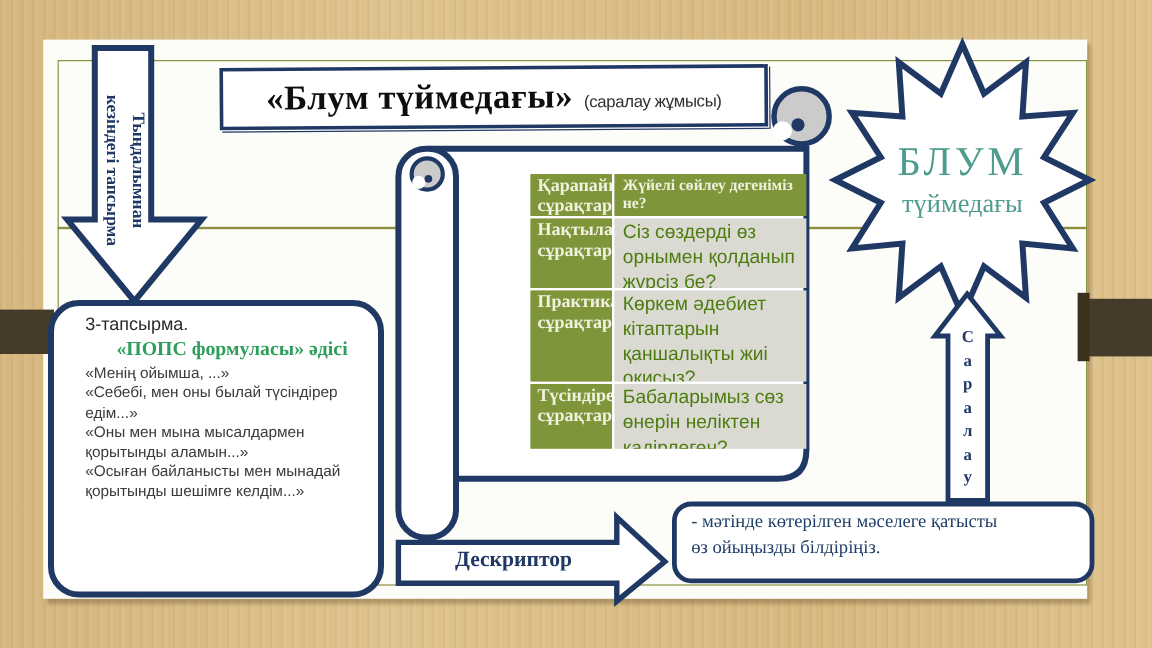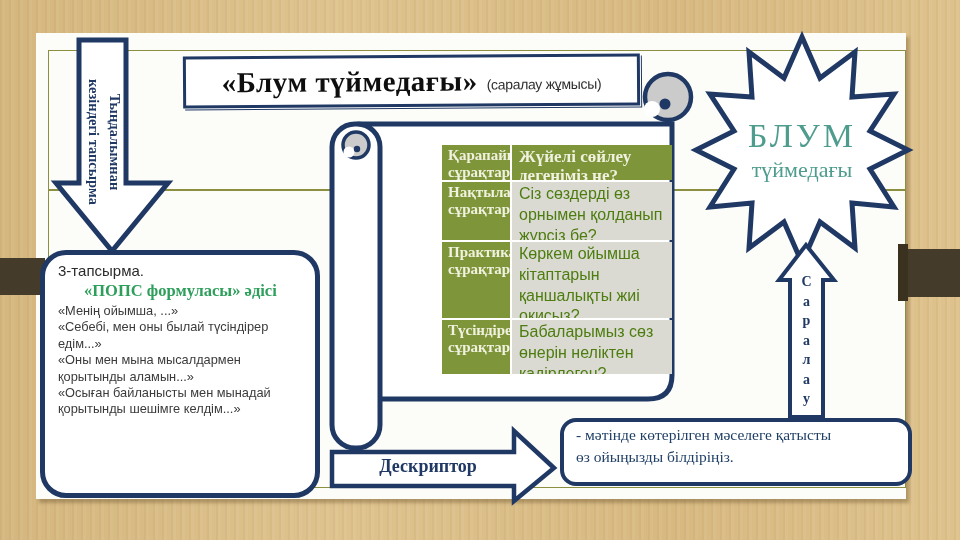--- a/index.html
+++ b/index.html
@@ -56,27 +56,27 @@
     display:grid;grid-template-columns:116px 160px;grid-template-rows:35px 58px 76px 54px;gap:2px;
   }
   .qcell{box-sizing:border-box;overflow:hidden;}
   .qcell-type{
     background:#7E9639;color:#F0F1DF;padding:2px 5px 0 6px;
     font-family:"Liberation Serif", serif;font-weight:bold;font-size:15px;line-height:1.12;margin-left:48px;
   }
   .qcell-ans{background:#DADAD2;color:#4d7c0f;padding:2px 4px 0 7px;font-size:16px;line-height:1.3;}
   .qcell-ans.qcell-head{
     background:#7E9639;color:#F0F1DF;
-    font-family:"Liberation Serif", serif;font-weight:bold;font-size:17px;line-height:1.12;padding-top:2px;
+    font-family:"Liberation Serif", serif;font-weight:bold;font-size:13px;line-height:1.12;padding-top:2px;
   }
 
   .task-box{
     position:absolute;left:40px;top:250px;width:280px;height:248px;background:#fff;
     border:5px solid #1F3864;border-radius:26px;box-sizing:border-box;
-    padding:7px 8px 4px 13px;
+    padding:7px 8px 4px 26px;
   }
   .task-heading{font-size:15px;color:#2b2b2b;}
   .task-method{font-family:Liberation Serif, serif;font-weight:bold;font-size:16.5px;color:#2E9E5B;margin:2px 0 2px 26px;}
   .task-para{font-size:12.8px;color:#3b3b3b;line-height:1.28;}
   .task-q{font-family:"Liberation Serif", serif;font-weight:bold;font-size:13.2px;color:#1d4355;}
 
   .descriptor-label{
     position:absolute;left:348px;top:456px;width:160px;text-align:center;
     font-family:"Liberation Serif", serif;font-weight:bold;font-size:18px;color:#1F3864;
   }
@@ -142,21 +142,21 @@
     <div class="badge-line1">БЛУМ</div>
     <div class="badge-line2">түймедағы</div>
   </div>
 
   <div class="qtable">
     <div class="qcell qcell-type">Қарапайым сұрақтар</div>
     <div class="qcell qcell-ans qcell-head">Жүйелі сөйлеу дегеніміз не?</div>
     <div class="qcell qcell-type">Нақтылайтын сұрақтар</div>
     <div class="qcell qcell-ans">Сіз сөздерді өз орнымен қолданып жүрсіз бе?</div>
     <div class="qcell qcell-type">Практикалық сұрақтар</div>
-    <div class="qcell qcell-ans">Көркем ойымша кітаптарын қаншалықты жиі оқисыз?</div>
+    <div class="qcell qcell-ans">Көркем әдебиет кітаптарын қаншалықты жиі оқисыз?</div>
     <div class="qcell qcell-type">Түсіндіретін сұрақтар</div>
     <div class="qcell qcell-ans">Бабаларымыз сөз өнерін неліктен қадірлеген?</div>
   </div>
 
   <div class="task-box">
     <div class="task-heading">3-тапсырма.</div>
     <div class="task-method">«ПОПС формуласы» әдісі</div>
     <div class="task-para">«Менің ойымша, ...»</div>
     <div class="task-para">«Себебі, мен оны былай түсіндірер едім...»</div>
     <div class="task-para">«Оны мен мына мысалдармен қорытынды аламын...»</div>

